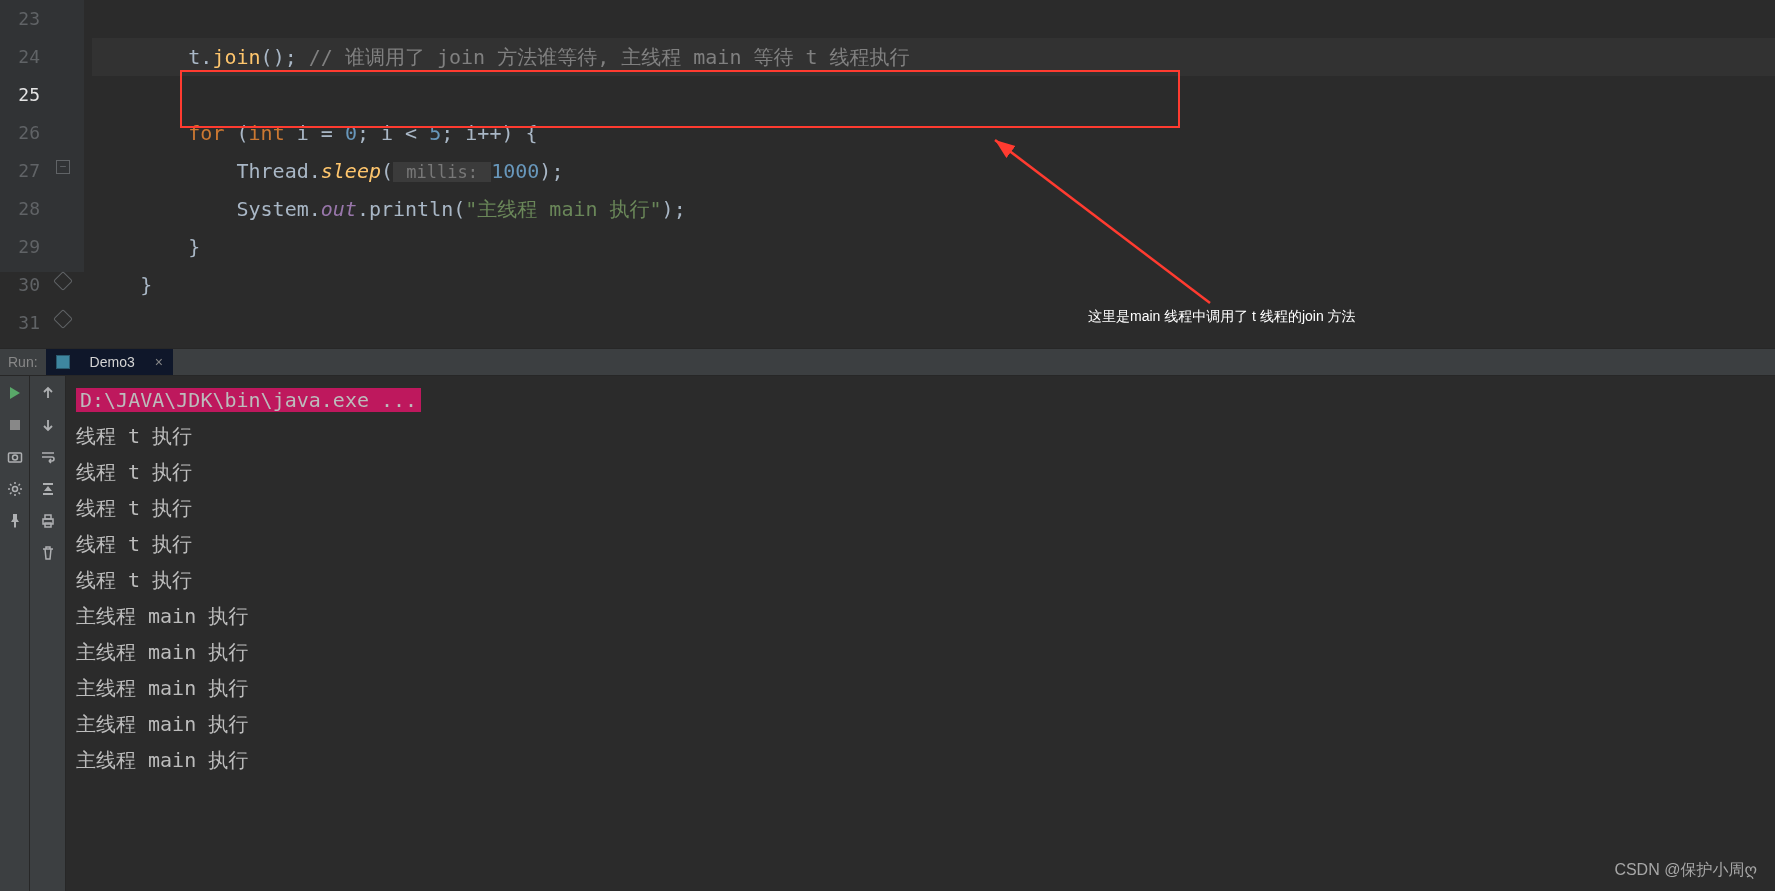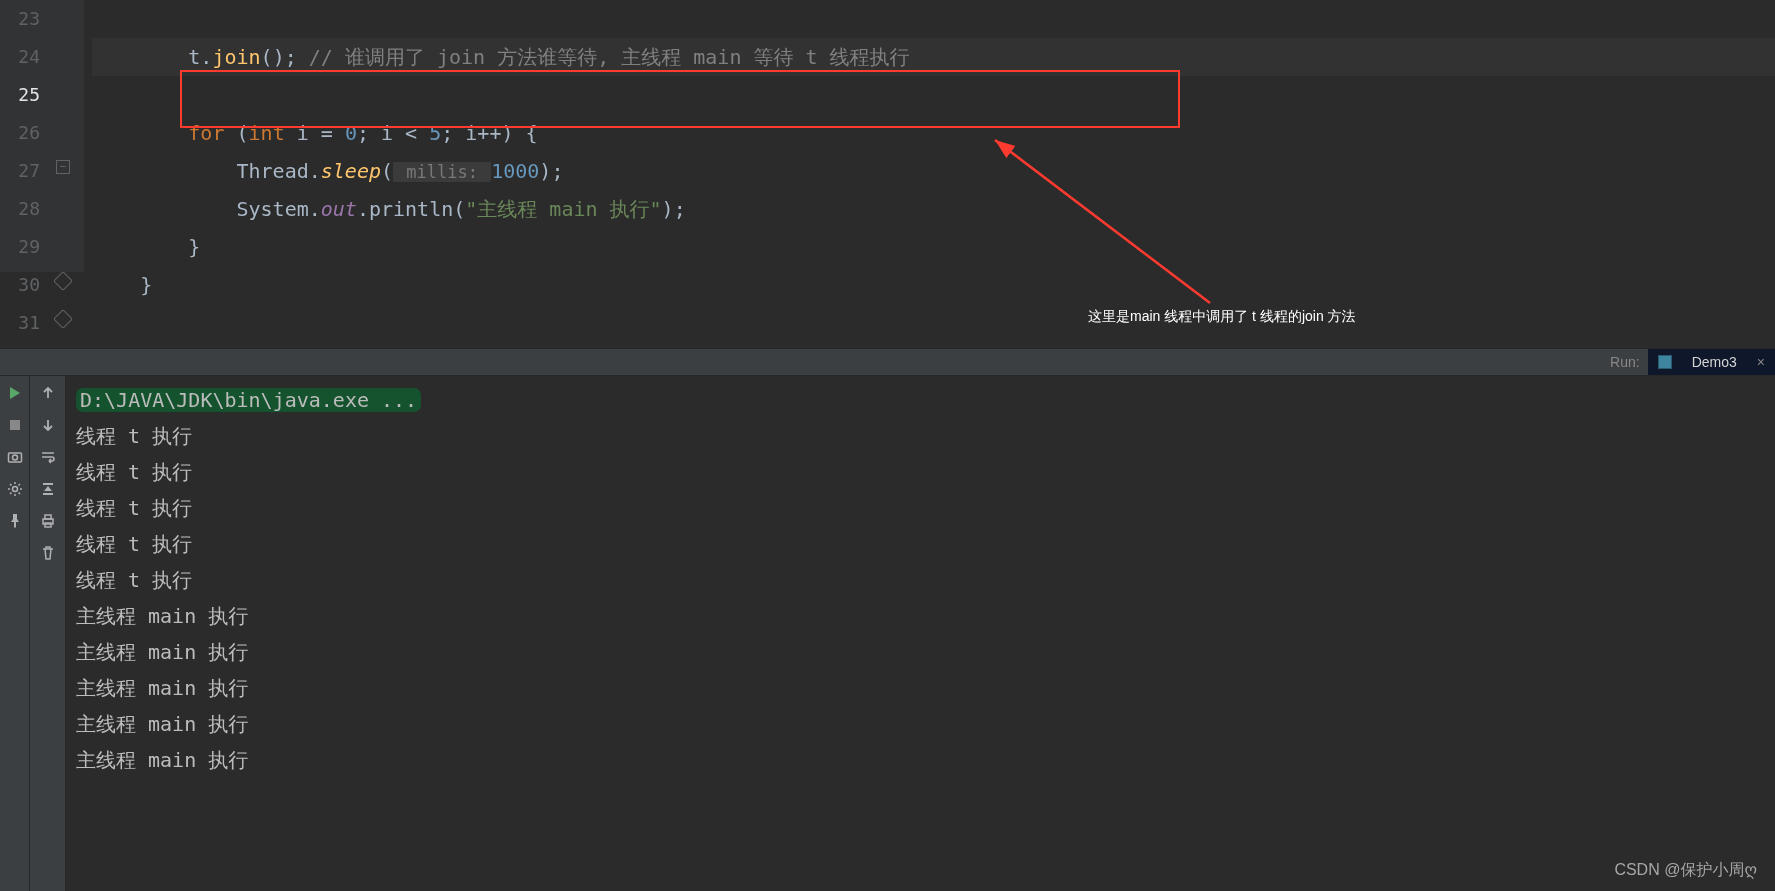--- a/index.html
+++ b/index.html
@@ -96,21 +96,20 @@
   .run-header {
     height: 28px;
     background: #3c3f41;
     border-top: 1px solid #272727;
     border-bottom: 1px solid #272727;
     display: flex;
     align-items: center;
     font-family: sans-serif;
     font-size: 14px;
     color: #bbbbbb;
-    justify-content: flex-end;
   }
   .run-header .lbl { padding: 0 8px; color:#888;}
   .run-tab {
     display: flex; align-items: center; gap: 20px;
     background: #0f172a;
     height: 100%;
     padding: 0 10px;
     color: #d4d4d4;
   }
   .run-tab .x { color:#888; font-size:14px; }
@@ -138,21 +137,21 @@
   .ico { width:18px;height:18px;color:#aeb0b2;display:flex;align-items:center;justify-content:center;}
   .ico svg{width:16px;height:16px;}
 
   .console {
     flex: 1;
     padding: 6px 10px;
     font-size: 20px;
     color: #bcbcbc;
     line-height: 36px;
   }
-  .console .cmd { background:#14532d; padding:0 4px;border-radius:7px;}
+  .console .cmd { background:#be185d; padding:0 4px;}
   .console div { white-space: pre; }
 
   .watermark {
     position: absolute;
     right: 18px;
     bottom: 10px;
     color: #bdbdbd;
     font-family: sans-serif;
     font-size: 16px;
     opacity: .85;

